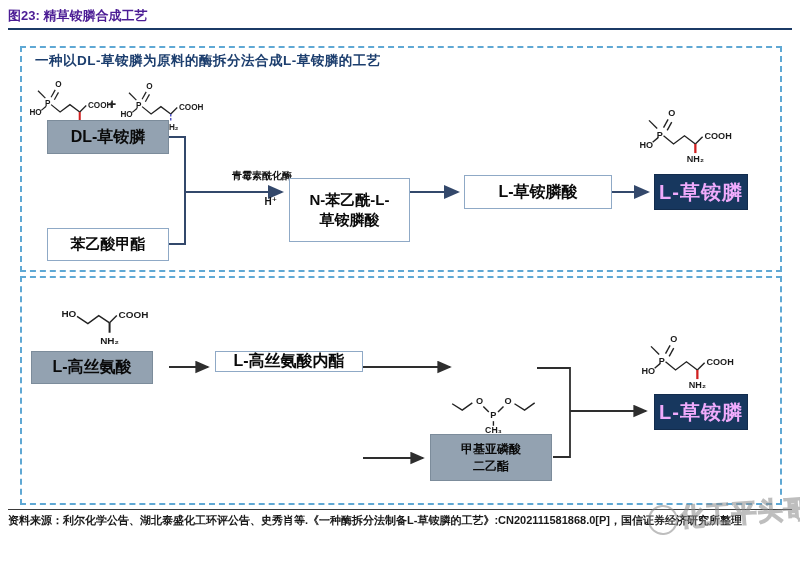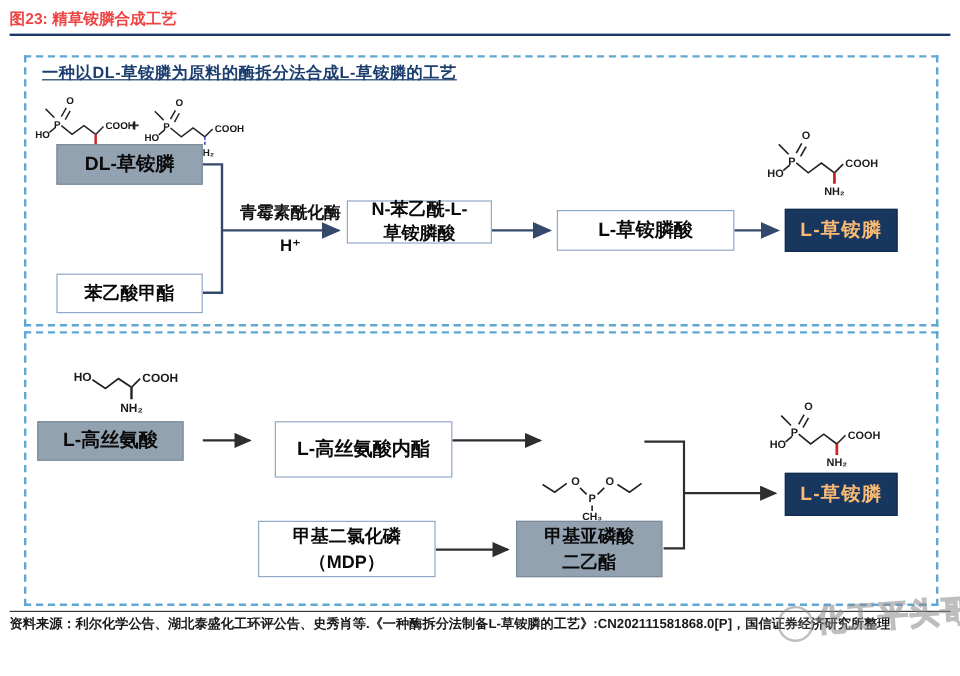--- a/index.html
+++ b/index.html
@@ -1,29 +1,29 @@
 <!DOCTYPE html>
 <html><head>
 <meta charset="utf-8">
 <style>
   html,body{margin:0;padding:0;background:#fff;}
   .page{position:relative;width:800px;height:563px;background:#fff;overflow:hidden;
         font-family:"Liberation Sans","DejaVu Sans",sans-serif;color:#111;}
-  .fig-title{position:absolute;left:8px;top:7px;font-size:13px;font-weight:bold;color:#ef4444;}
+  .fig-title{position:absolute;left:8px;top:7px;font-size:13px;font-weight:bold;color:#4c1d95;}
   .title-rule{position:absolute;left:8px;top:28px;width:784px;height:2px;background:#1b3a66;}
   .sect{position:absolute;left:20px;width:758px;border:2px dashed #5fa8d4;background:#fff;}
   .s1{top:46px;height:222px;}
   .s2{top:276px;height:225px;}
-  .sect-header{position:absolute;left:13px;top:4px;font-size:13.5px;font-weight:bold;color:#1c3e6e;letter-spacing:.5px;text-decoration:underline;}
+  .sect-header{position:absolute;left:13px;top:4px;font-size:13.5px;font-weight:bold;color:#1c3e6e;letter-spacing:.5px;}
   .flowbox{position:absolute;display:flex;align-items:center;justify-content:center;text-align:center;
            font-weight:bold;color:#0a0a0a;white-space:pre-line;box-sizing:border-box;}
   .graybox{background:#93a2b1;border:1px solid #7c8c9b;font-size:16px;}
   .whitebox{background:#fff;border:1.5px solid #8fa9c6;font-size:15px;}
-  .navybox{background:#17375e;border:1px solid #122c4d;color:#fdba74;font-size:16px;letter-spacing:1px;}
-  .rxn-label{position:absolute;font-size:14px;font-weight:bold;color:#111;text-align:center;}
+  .navybox{background:#17375e;border:1px solid #122c4d;color:#f0abfc;font-size:20px;letter-spacing:1px;}
+  .rxn-label{position:absolute;font-size:10px;font-weight:bold;color:#111;text-align:right;}
   .plus{position:absolute;font-size:14px;font-weight:bold;color:#222;}
   .conn{position:absolute;left:0;top:0;pointer-events:none;}
   .mol{position:absolute;}
   .mol text{font-family:"Liberation Sans","DejaVu Sans",sans-serif;font-weight:bold;fill:#1a1a1a;}
   .bottom-rule{position:absolute;left:8px;top:509px;width:784px;height:1px;background:#3a3a3a;}
   .source{position:absolute;left:8px;top:513px;width:784px;font-size:11px;line-height:1.45;
           font-weight:600;color:#1a1a1a;}
   .watermark{position:absolute;left:634px;top:489px;width:200px;height:60px;transform:rotate(-4deg);
              z-index:5;opacity:.55;}
   .wm-circle{position:absolute;left:14px;top:11px;width:26px;height:26px;border:2px solid #8a8a8a;
@@ -83,21 +83,21 @@
       <line x1="63" y1="44" x2="63" y2="54" stroke="#4f52c4" stroke-width="1.8" stroke-dasharray="3,2"></line>
       <text x="63" y="64" font-size="10" text-anchor="middle" fill="#4f52c4">NH₂</text>
     </svg>
 
     <div class="flowbox graybox" style="left:25px;top:72px;width:122px;height:34px">DL-草铵膦</div>
     <div class="flowbox whitebox" style="left:25px;top:180px;width:122px;height:33px">苯乙酸甲酯</div>
 
     <div class="rxn-label" style="left:170px;top:121px;width:100px">青霉素酰化酶</div>
     <div class="rxn-label" style="left:185px;top:148px;width:70px">H⁺</div>
 
-    <div class="flowbox whitebox" style="left:267px;top:119px;width:121px;height:36px;line-height:1.35">N-苯乙酰-L-
+    <div class="flowbox whitebox" style="left:267px;top:130px;width:121px;height:64px;line-height:1.35">N-苯乙酰-L-
 草铵膦酸</div>
     <div class="flowbox whitebox" style="left:442px;top:127px;width:148px;height:34px;font-size:16px">L-草铵膦酸</div>
 
     <svg class="mol" style="left:616px;top:56px" width="102" height="60" viewBox="0 0 112 66">
       <line x1="12" y1="18" x2="21" y2="27" stroke="#222" stroke-width="1.5"></line>
       <line x1="28" y1="26" x2="33" y2="17" stroke="#222" stroke-width="1.5"></line>
       <line x1="32" y1="29" x2="37" y2="20" stroke="#222" stroke-width="1.5"></line>
       <text x="37" y="13" font-size="10" text-anchor="middle">O</text>
       <text x="24" y="37" font-size="10" text-anchor="middle">P</text>
       <text x="9" y="48" font-size="10" text-anchor="middle">HO</text>
@@ -129,37 +129,35 @@
     <svg class="mol" style="left:34px;top:24px" width="118" height="47" viewBox="0 0 130 52">
       <text x="14" y="17" font-size="11" text-anchor="middle">HO</text>
       <path d="M23,16 L35,24 L47,15 L59,23" fill="none" stroke="#222" stroke-width="1.6"></path>
       <line x1="59" y1="23" x2="67" y2="15" stroke="#222" stroke-width="1.6"></line>
       <text x="69" y="18" font-size="11">COOH</text>
       <line x1="59" y1="23" x2="59" y2="34" stroke="#222" stroke-width="2.2"></line>
       <text x="59" y="46" font-size="11" text-anchor="middle">NH₂</text>
     </svg>
 
     <div class="flowbox graybox" style="left:9px;top:73px;width:122px;height:33px">L-高丝氨酸</div>
-    <div class="flowbox whitebox" style="left:207px;top:73px;width:148px;height:47px;font-size:16px">L-高丝氨酸内酯</div>
+    <div class="flowbox whitebox" style="left:193px;top:73px;width:148px;height:21px;font-size:16px">L-高丝氨酸内酯</div>
 
     <svg class="mol" style="left:424px;top:112px" width="104" height="44" viewBox="0 0 112 48">
       <path d="M6,15 L17,22 L28,14" fill="none" stroke="#222" stroke-width="1.5"></path>
       <text x="36" y="15" font-size="10" text-anchor="middle">O</text>
       <line x1="40" y1="18" x2="46" y2="24" stroke="#222" stroke-width="1.5"></line>
       <text x="51" y="31" font-size="10" text-anchor="middle">P</text>
       <line x1="56" y1="24" x2="62" y2="18" stroke="#222" stroke-width="1.5"></line>
       <text x="67" y="15" font-size="10" text-anchor="middle">O</text>
       <path d="M74,15 L85,22 L96,14" fill="none" stroke="#222" stroke-width="1.5"></path>
       <line x1="51" y1="34" x2="51" y2="39" stroke="#222" stroke-width="1.5"></line>
       <text x="51" y="47" font-size="9.5" text-anchor="middle">CH₃</text>
     </svg>
 
-    <div class="flowbox whitebox" style="left:193px;top:156px;width:148px;height:47px;line-height:1.4;font-size:15px">甲基二氯化磷
-（MDP）</div>
-    <div class="flowbox graybox" style="left:408px;top:156px;width:122px;height:47px;line-height:1.4;font-size:15px">甲基亚磷酸
+    <div class="flowbox graybox" style="left:408px;top:156px;width:122px;height:47px;line-height:1.4;font-size:12px">甲基亚磷酸
 二乙酯</div>
 
     <svg class="mol" style="left:618px;top:52px" width="102" height="60" viewBox="0 0 112 66">
       <line x1="12" y1="18" x2="21" y2="27" stroke="#222" stroke-width="1.5"></line>
       <line x1="28" y1="26" x2="33" y2="17" stroke="#222" stroke-width="1.5"></line>
       <line x1="32" y1="29" x2="37" y2="20" stroke="#222" stroke-width="1.5"></line>
       <text x="37" y="13" font-size="10" text-anchor="middle">O</text>
       <text x="24" y="37" font-size="10" text-anchor="middle">P</text>
       <text x="9" y="48" font-size="10" text-anchor="middle">HO</text>
       <line x1="16" y1="42" x2="22" y2="37" stroke="#222" stroke-width="1.5"></line>

